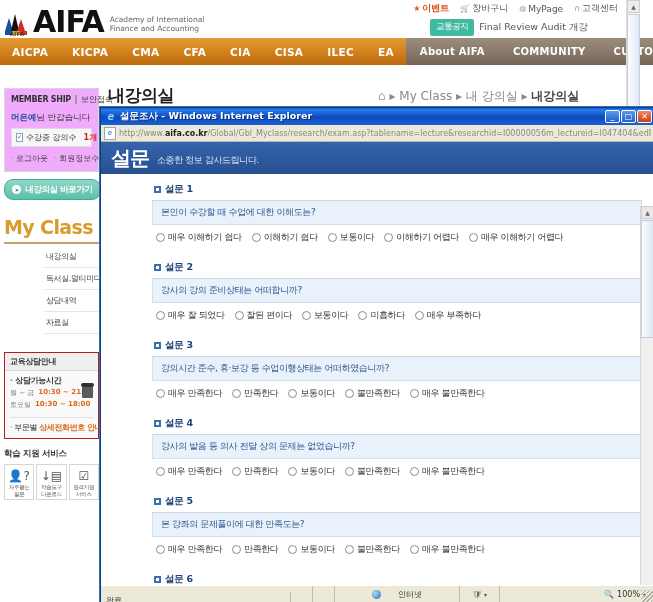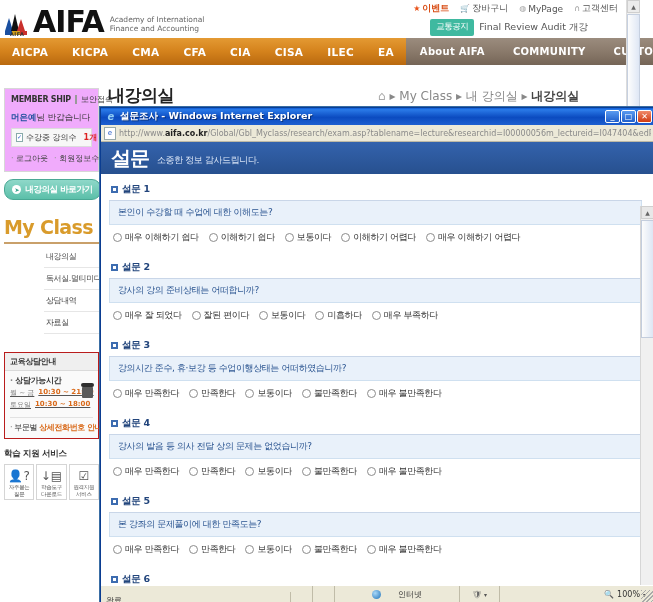--- a/index.html
+++ b/index.html
@@ -69,21 +69,21 @@
   .myclass-h { margin-top:16px; font-size:19px; font-weight:bold; color:#d99b2b; letter-spacing:-0.6px; }
   .myclass-rule { margin-top:4px; height:2px; background:#c9a06a; width:95px; }
   .side-menu { margin-top:2px; }
   .side-menu li { list-style:none; border-bottom:1px solid #e6e6e6; padding:5px 2px; font-size:8px; color:#444; letter-spacing:-0.4px; white-space:nowrap; }
 
   .edu-box { margin-top:18px; border:1px solid #b91c1c; background:#fafafa; }
   .edu-h { background:#efefef; border-bottom:1px solid #dadada; padding:3px 5px; font-size:8px; font-weight:bold; color:#333; letter-spacing:-0.3px; }
   .edu-b { padding:4px 5px 5px; position:relative; }
   .edu-lbl { font-size:8px; font-weight:bold; color:#333; letter-spacing:-0.3px; }
   .edu-lbl::before { content:"· "; color:#888; }
-  .edu-time { font-size:7px; color:#555; display:flex; gap:4px; margin-top:2px; white-space:nowrap;text-decoration:underline; }
+  .edu-time { font-size:7px; color:#555; display:flex; gap:4px; margin-top:2px; white-space:nowrap; }
   .edu-time .d { color:#777; }
   .edu-time .t { color:#d96a1a; font-weight:bold; }
   .phone-ic { position:absolute; right:4px; top:12px; width:13px; height:16px; }
   .phone-ic .body { position:absolute; left:1px; top:3px; width:11px; height:12px; background:#5a5a5a; border-radius:2px 2px 1px 1px; }
   .phone-ic .top { position:absolute; left:0; top:0; width:13px; height:4px; background:#2f2f2f; border-radius:2px; }
   .edu-sub { margin-top:7px; border-top:1px solid #e2e2e2; padding-top:4px; font-size:8px; color:#333; letter-spacing:-0.4px; white-space:nowrap; }
   .edu-sub::before { content:"· "; color:#888; }
   .edu-sub b { color:#d96a1a; }
   .edu-sub .plus { display:inline-block; width:8px;height:8px;border-radius:50%;border:1px solid #bbb;color:#888;font-size:6px;line-height:7px;text-align:center;margin-left:2px;}
 
@@ -118,21 +118,21 @@
   .ie-url { font-size:8px; color:#8a8a8a; white-space:nowrap; overflow:hidden; text-overflow:clip; flex:1; }
   .ie-url b { color:#222; }
 
   .ie-body { position:relative; height:443px; background:#fff; overflow:hidden; }
 
   .survey-head { height:32px; background:#2f5ca6; position:relative; display:flex; align-items:center; padding-left:10px; gap:8px;
                  background-image:linear-gradient(180deg,#3463ad,#27508f);text-align:right; }
   .survey-head .sh-t { font-size:20px; color:#fff; font-weight:bold; letter-spacing:-1px; }
   .survey-head .sh-s { font-size:9px; color:#dbe6f7; letter-spacing:-0.4px; padding-top:5px; }
 
-  .survey-scrollwrap { position:relative; height:348px; }
+  .survey-scrollwrap { position:relative; height:348px;padding-left:43px; }
   .survey-content { padding:0 12px 0 8px; }
 
   .q-block { padding-top:6px; }
   .q-head { display:flex; align-items:center; gap:4px; padding:3px 2px 4px; border-bottom:1px solid #c9d6e8; }
   .q-bullet { width:7px; height:7px; background:#3d6cb0; display:inline-block; position:relative; }
   .q-bullet::after { content:""; position:absolute; left:2px; top:2px; width:3px; height:3px; background:#fff; }
   .q-title { font-size:9.5px; font-weight:bold; color:#22457c; letter-spacing:-0.3px; }
   .q-text { background:#e9f1fa; border:1px solid #cfe0f0; border-top:none; padding:5px 8px; font-size:9px; color:#2a5490; letter-spacing:-0.4px; }
   .q-opts { display:flex; gap:10px; padding:6px 4px 8px; flex-wrap:nowrap; }
   .q-opt { display:flex; align-items:center; gap:3px; font-size:9px; color:#333; letter-spacing:-0.4px; white-space:nowrap; }

